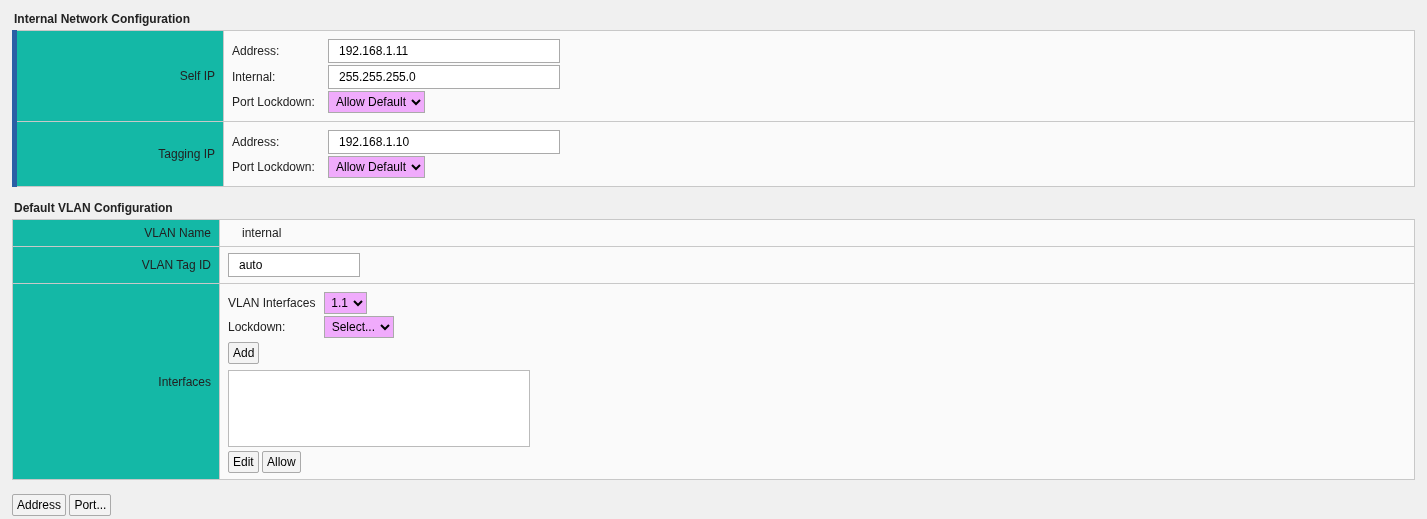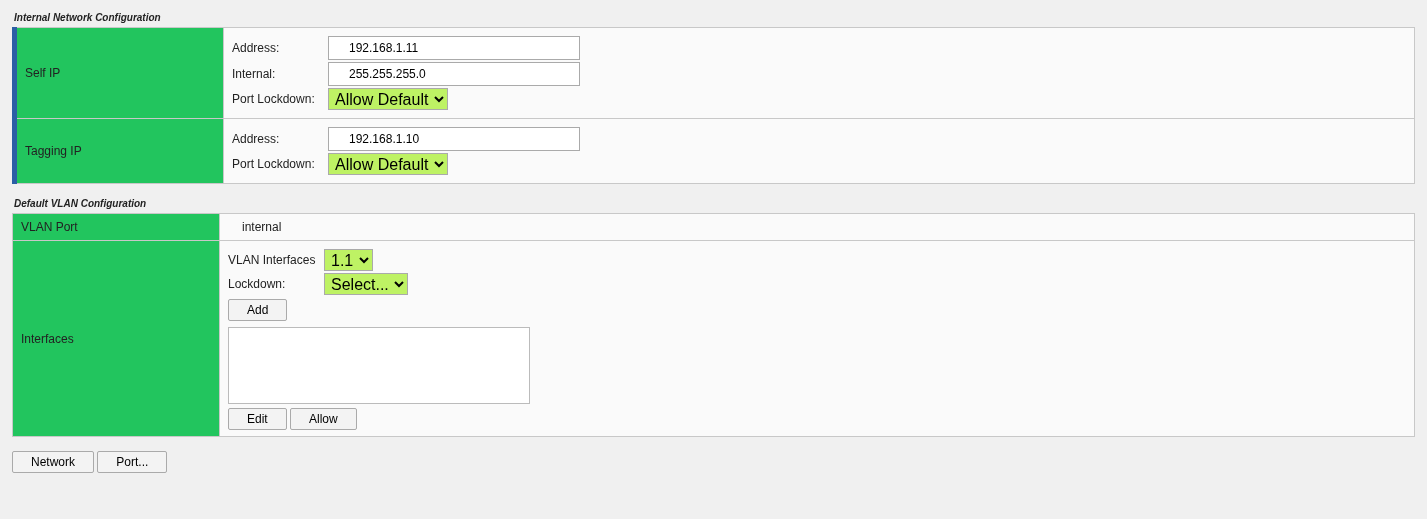--- a/index.html
+++ b/index.html
@@ -9,83 +9,84 @@
     font-family: Arial, Helvetica, sans-serif;
     font-size: 12px;
     color: #222;
   }
   .page {
     padding: 10px 12px;
     width: 1403px;
   }
   .section-title {
     font-weight: bold;
-    font-size: 10px;
+    font-size: 12px;
     margin: 2px 0 4px 2px;
     color: #222;
-    font-style: italic;
   }
   table.config {
     width: 100%;
     border-collapse: collapse;
     background: #fff;
     border: 1px solid #c8c8c8;
     margin-bottom: 14px;
   }
   table.config td {
     border: 1px solid #c8c8c8;
     padding: 6px 8px;
     vertical-align: middle;
   }
   td.rowlabel {
     width: 190px;
-    background: #22c55e;
+    background: #14b8a6;
     padding-left: 10px;
+    text-align: right;
   }
   
   .accent td.rowlabel {
     border-left: 5px solid #2b5fa5;
   }
   td.rowcontent {
     background: #fafafa;
   }
   .field-row {
     display: flex;
     align-items: center;
     margin: 2px 0;
     gap: 1px;
   }
   .field-label {
     width: 95px;
     white-space: nowrap;
   }
   input[type="text"] {
     border: 1px solid #aaa;
-    padding: 2px 20px;
+    padding: 2px 10px;
     height: 18px;
     font-size: 12px;
     width: 210px;
     background: #fff;
     box-sizing: content-box;
   }
   input.short {
     width: 110px;
   }
   select {
     border: 1px solid #aaa;
-    background: #bef264;
-    font-size: 16px;
+    background: #f0abfc;
+    font-size: 12px;
     height: 22px;
     padding: 0 2px;
+    text-align: right;
   }
   button {
     border: 1px solid #aaa;
     background: #f3f3f3;
     font-size: 12px;
-    padding: 2px 18px;
+    padding: 2px 4px;
     height: 22px;
     border-radius: 2px;
     cursor: pointer;
   }
   .btn-row {
     margin-top: 4px;
   }
   .listbox {
     width: 300px;
     height: 75px;
@@ -143,23 +144,29 @@
         </div>
       </td>
     </tr>
   </tbody>
     </table>
 
   <div class="section-title">Default VLAN Configuration</div>
   <table class="config">
     <tbody>
         <tr>
-      <td class="rowlabel">VLAN Port</td>
+      <td class="rowlabel">VLAN Name</td>
       <td class="rowcontent">
         <span class="plain-text">internal</span>
+      </td>
+    </tr>
+    <tr>
+      <td class="rowlabel">VLAN Tag ID</td>
+      <td class="rowcontent">
+        <input type="text" class="short" value="auto" style="">
       </td>
     </tr>
     <tr>
       <td class="rowlabel">Interfaces</td>
       <td class="rowcontent">
         <div class="field-row">
           <span class="field-label">VLAN Interfaces</span>
           <select>
             <option>1.1</option>
           </select>
@@ -177,17 +184,17 @@
         <div class="btn-row">
           <button>Edit</button>
           <button>Allow</button>
         </div>
       </td>
     </tr>
   </tbody>
     </table>
 
   <div class="footer-buttons">
-    <button>Network</button>
+    <button>Address</button>
     <button>Port...</button>
   </div>
 
 </div>
 
 </body></html>

